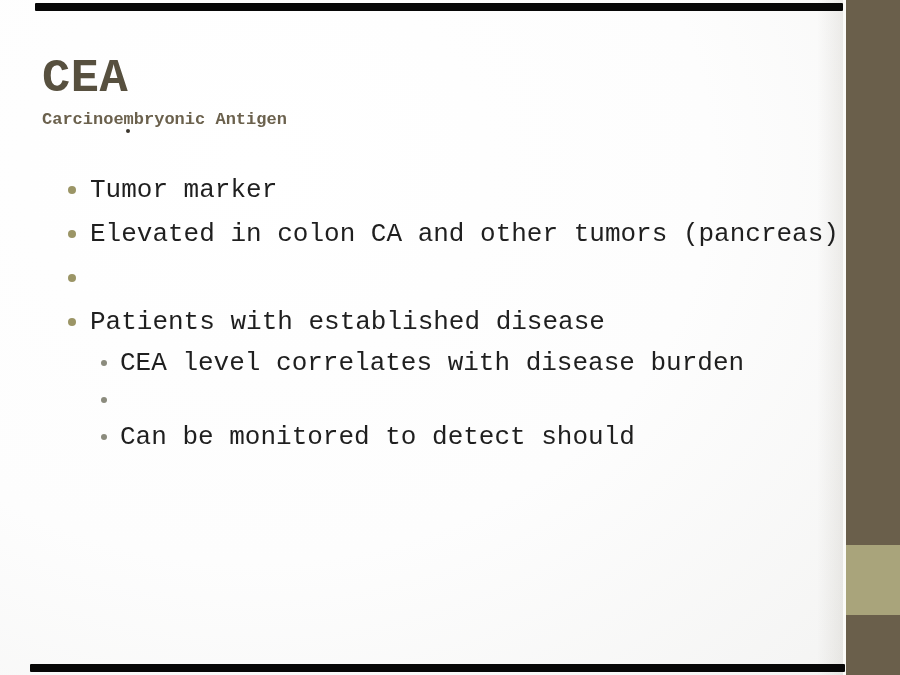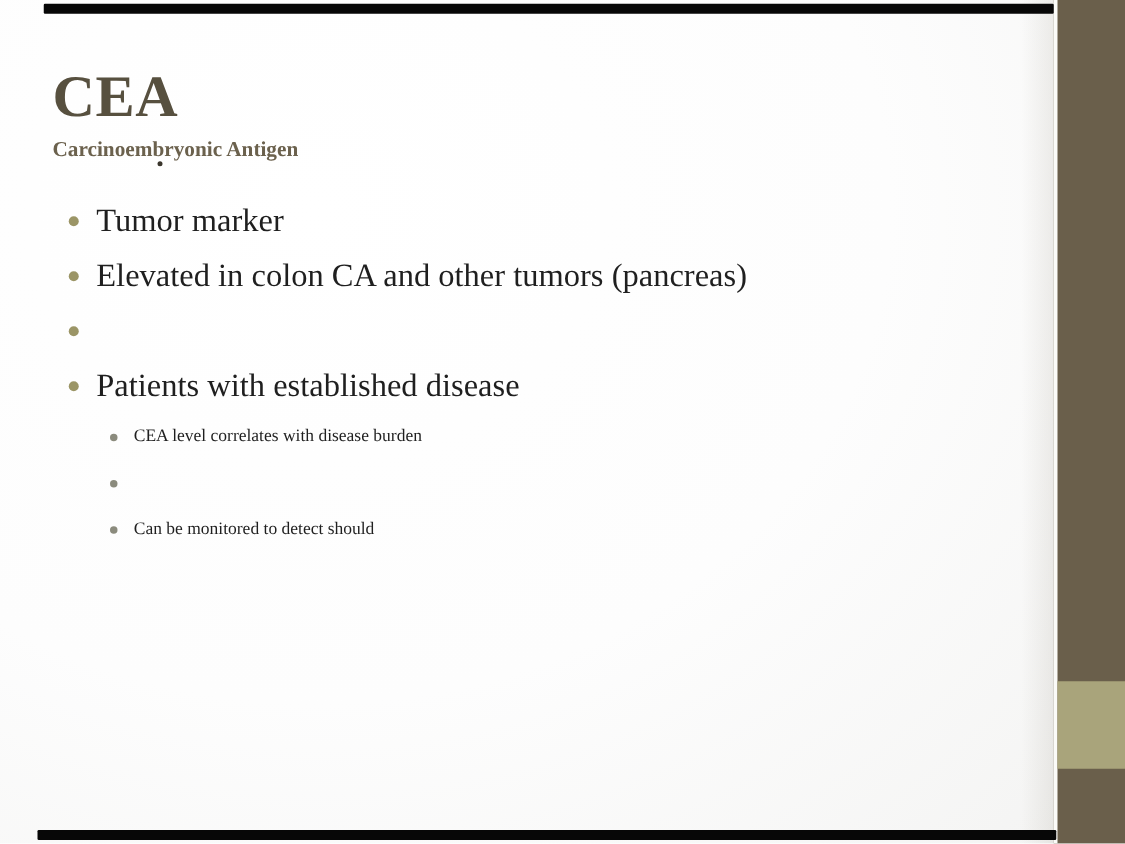--- a/index.html
+++ b/index.html
@@ -2,21 +2,21 @@
 <html><head>
 <meta charset="utf-8">
 <style>
   html, body { margin: 0; padding: 0; background: #ffffff; }
   .frame {
     position: relative;
     width: 900px;
     height: 675px;
     overflow: hidden;
     background: #ffffff;
-    font-family: Liberation Serif, serif;
+    font-family: Liberation Mono, monospace;
   }
   
   .slide-area {
     position: absolute;
     left: 0; top: 0;
     width: 843px; height: 675px;
     background: radial-gradient(ellipse at 30% 25%, #ffffff 0%, #fdfdfd 55%, #f4f4f3 100%);
   }
   .edge-shadow {
     position: absolute;
@@ -76,34 +76,34 @@
     width: 4px; height: 4px;
     border-radius: 50%;
     background: #3a352c;
   }
   
   .bullets {
     position: absolute;
     left: 42px; top: 155px;
     width: 780px;
     list-style: none;
-    margin: 0; padding: 0;
+    margin: 13px; padding: 0;
   }
   .bullets li {
     display: flex;
     align-items: center;
     color: #1f1f1f;
   }
   .bullets li.l1 {
     height: 44px;
     font-size: 26px;
   }
   .bullets li.l2 {
     height: 37px;
-    font-size: 14px;
+    font-size: 26px;
   }
   .dot {
     flex: 0 0 auto;
     border-radius: 50%;
   }
   li.l1 .dot {
     width: 8px; height: 8px;
     margin-left: 13px; margin-right: 14px;
     background: #9b9566;
   }

